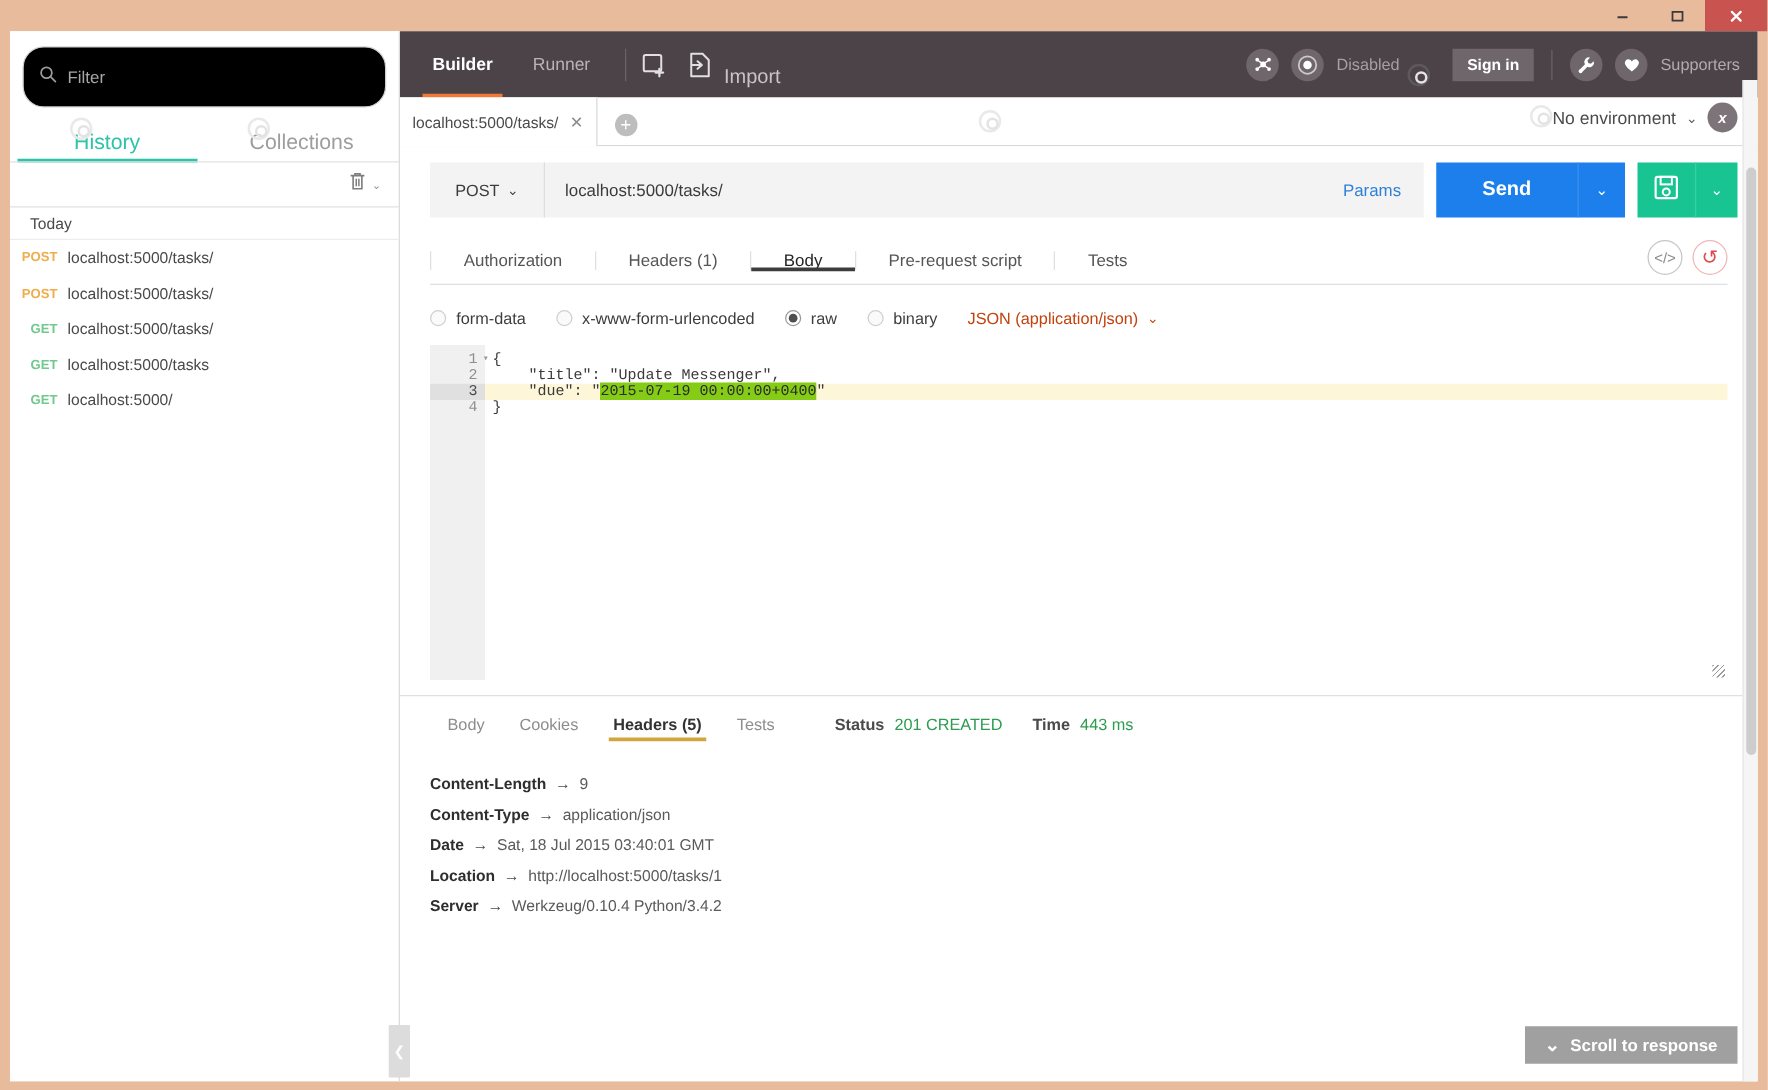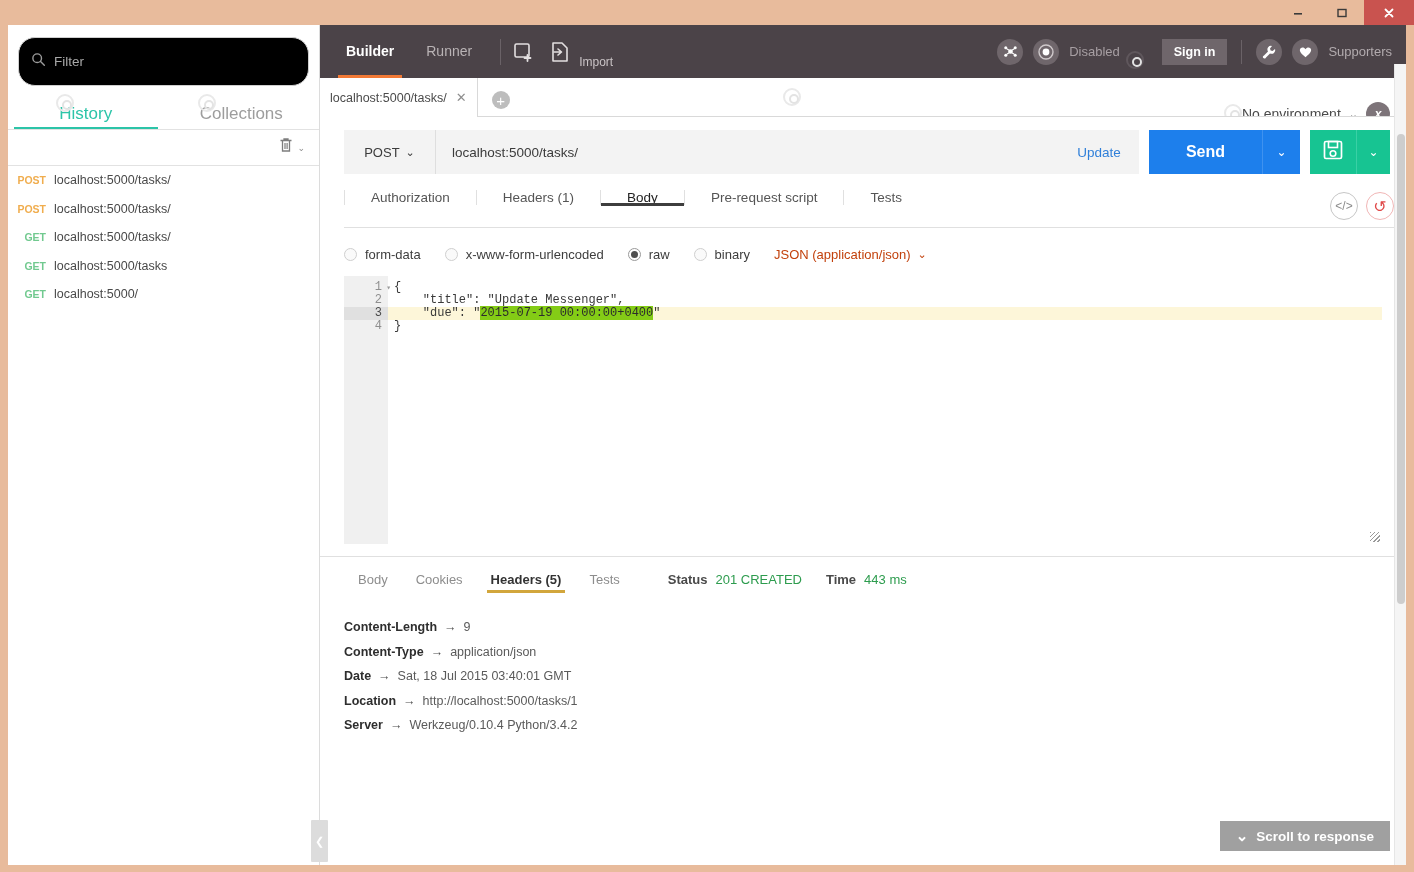--- a/index.html
+++ b/index.html
@@ -110,21 +110,21 @@
     height: 53px; position: relative; cursor: default;
   }
   .topmode.active { color: #fff; font-weight: bold; }
   .topmode.active::after {
     content: ""; position: absolute; left: 8px; right: 8px; bottom: 0;
     height: 3px; background: #f27935;
   }
   #topdiv { width: 1px; height: 26px; background: #6a6267; margin: 0 12px; }
   #newbtn, #importbtn { display: flex; align-items: center; gap: 8px; }
   .top-icon { display: flex; align-items: center; }
-  #import-label { font-size: 12px; color: #c9c3c5; margin-top: 20px; }
+  #import-label { font-size: 16px; color: #c9c3c5; margin-top: 20px; }
 
   #top-right {
     position: absolute; right: 14px; top: 0; height: 53px;
     display: flex; align-items: center; gap: 10px;
   }
   .circ-icon {
     width: 26px; height: 26px; border-radius: 50%; background: #6f666b;
     display: flex; align-items: center; justify-content: center;
   }
   #disabled-label { font-size: 13px; color: #a79fa3; }
@@ -149,21 +149,21 @@
     padding: 0 10px 0 10px; font-size: 12.5px; color: #4b4b4b;
     border-right: 1px solid #d9d9d9; position: relative; z-index: 2; background: #fff;
   }
   #req-tab-close { color: #8e8e8e; font-size: 13px; }
   #newtab-plus {
     margin-left: 14px; margin-bottom: 8px; width: 18px; height: 18px; border-radius: 50%;
     background: #bdbdbd; color: #fff; display: flex; align-items: center;
     justify-content: center; font-size: 15px; line-height: 1; z-index: 2;
   }
   #env-area {
-    position: absolute; right: 16px; top: 24px; display: flex; align-items: center; gap: 8px;
+    position: absolute; right: 16px; top: 4px; display: flex; align-items: center; gap: 8px;
   }
   #env-name { font-size: 14px; color: #4a4a4a; }
   #env-caret { font-size: 11px; color: #555; }
   #env-eye {
     width: 24px; height: 24px; border-radius: 50%; background: #7d7479;
     color: #fff; display: flex; align-items: center; justify-content: center;
     font-size: 12px; font-style: italic; font-weight: bold;
   }
 
   
@@ -192,21 +192,21 @@
   .btn-green {
     height: 44px; background: #17c492; color: #fff; display: flex; align-items: center;
   }
   #save-main { padding: 0 12px; display: flex; align-items: center; }
   #save-caret {
     width: 34px; height: 44px; display: flex; align-items: center; justify-content: center;
     border-left: 1px solid #3ad0a5; font-size: 12px;
   }
 
   #reqtabs {
-    margin: 16px 12px 0 24px; display: flex; align-items: flex-start;
+    margin: 16px 24px 0 24px; display: flex; align-items: center;
     border-bottom: 1px solid #e0e0e0; position: relative; height: 38px;
   }
   .reqtab {
     padding: 0 26px; display: flex; align-items: center; font-size: 13.5px;
     color: #555; border-right: 1px solid #e0e0e0; position: relative; cursor: default;
   }
   .reqtab:first-child { border-left: 1px solid #e0e0e0; }
   .reqtab.active { color: #222; }
   .reqtab.active::after {
     content: ""; position: absolute; left: 0; right: 0; bottom: -1px;
@@ -358,20 +358,21 @@
         <span>
           <svg width="16" height="17" viewBox="0 0 16 17">
             <path d="M2.5 3.5 H13.5 M4.5 3.5 V14 H11.5 V3.5 M6 3.5 V2 H10 V3.5" fill="none" stroke="#7d7d7d" stroke-width="1.3"></path>
             <rect x="6.4" y="6" width="1.2" height="6" fill="#7d7d7d"></rect>
             <rect x="8.5" y="6" width="1.2" height="6" fill="#7d7d7d"></rect>
           </svg>
         </span>
         <span class="caret">⌄</span>
       </div>
 
+      <div id="history-group">Today</div>
 
       <div id="history-list">
         <div class="hist-row">
           <span class="hist-method post">POST</span>
           <span class="hist-url">localhost:5000/tasks/</span>
         </div>
         <div class="hist-row">
           <span class="hist-method post">POST</span>
           <span class="hist-url">localhost:5000/tasks/</span>
         </div>
@@ -469,21 +470,21 @@
 
       <div id="reqpane">
 
         <div id="urlrow">
           <div id="method-url">
             <div id="method-sel">
               <span>POST</span>
               <span style="font-size:11px">⌄</span>
             </div>
             <span id="url-value">localhost:5000/tasks/</span>
-            <span id="params-btn">Update</span>
+            <span id="params-btn">Params</span>
           </div>
           <div class="btn-blue">
             <div id="send-main">Send</div>
             <div id="send-caret">⌄</div>
           </div>
           <div class="btn-green">
             <div id="save-main">
               <span>
                 <svg width="22" height="22" viewBox="0 0 22 22">
                   <rect x="2.5" y="2.5" width="17" height="17" rx="1.5" fill="none" stroke="#fff" stroke-width="1.7"></rect>

